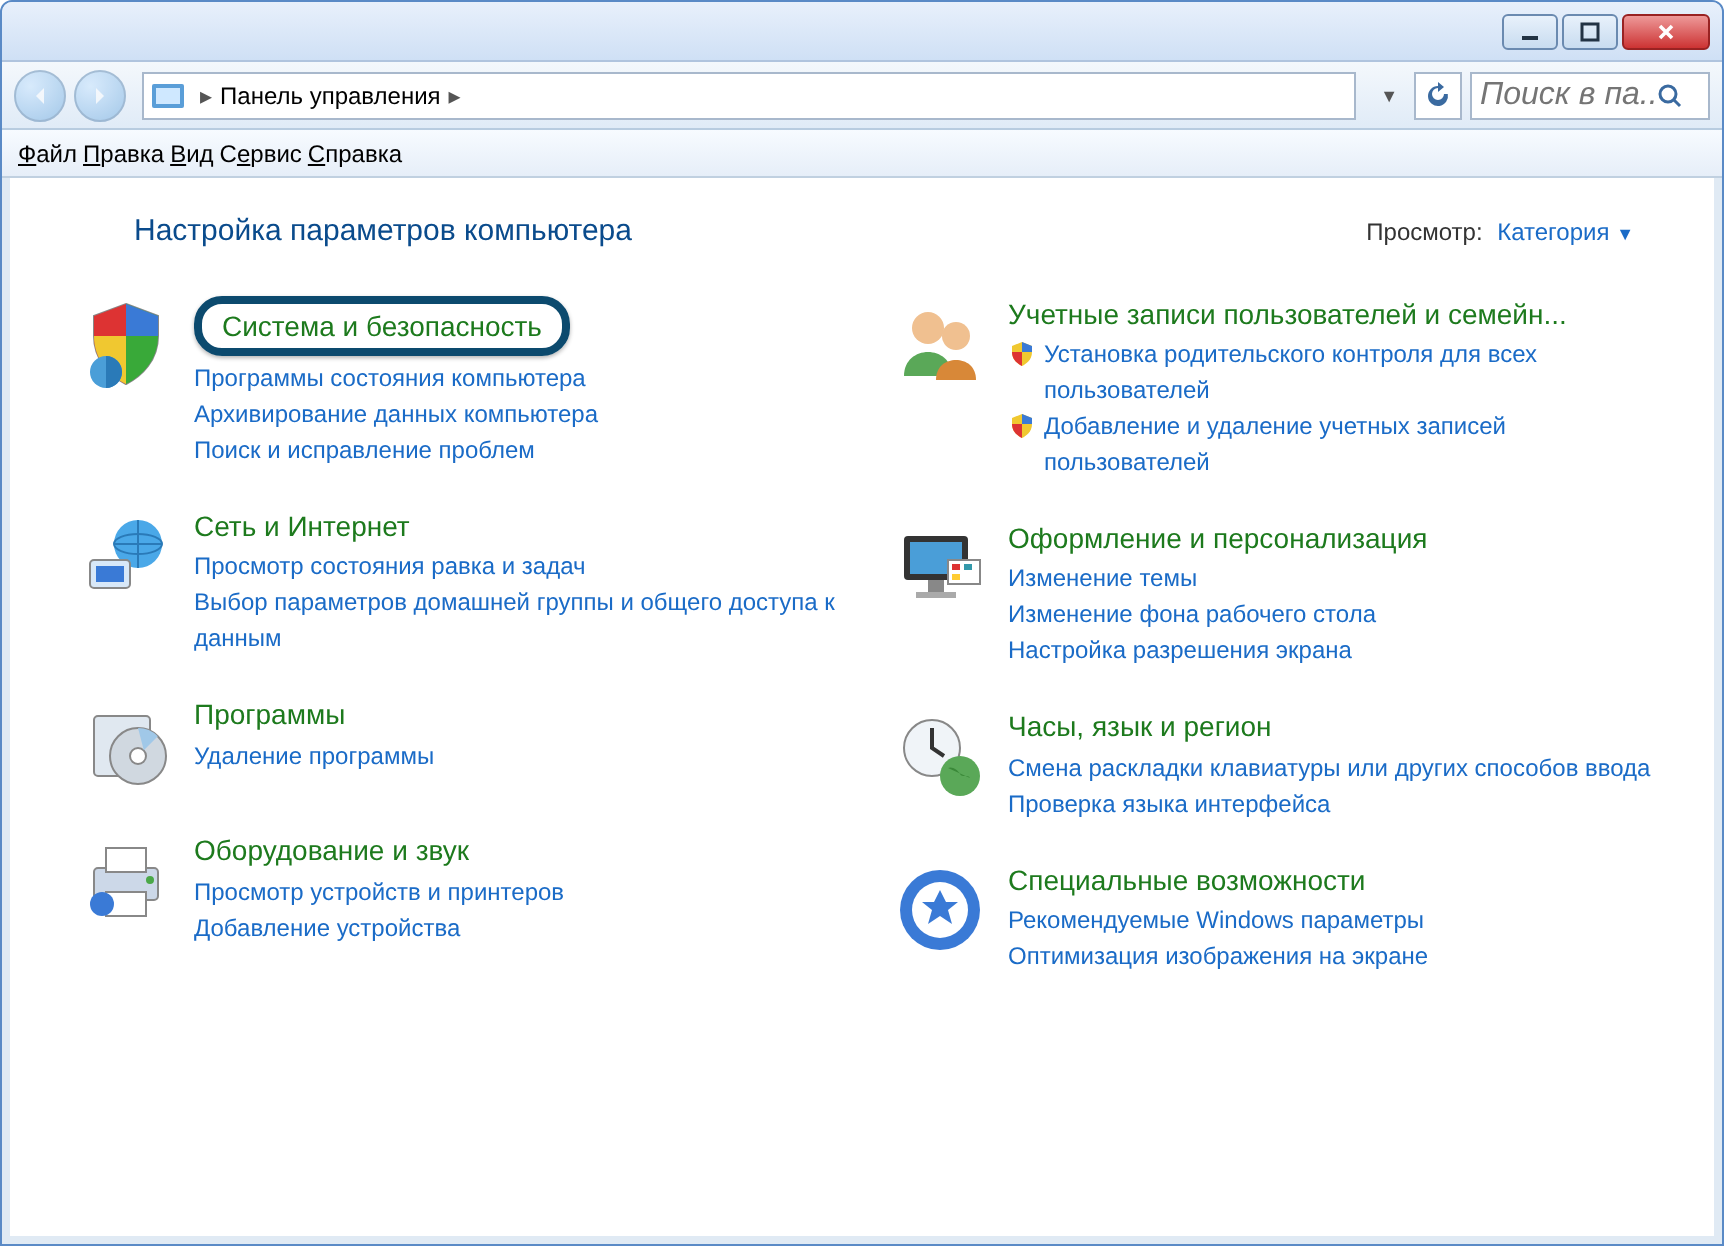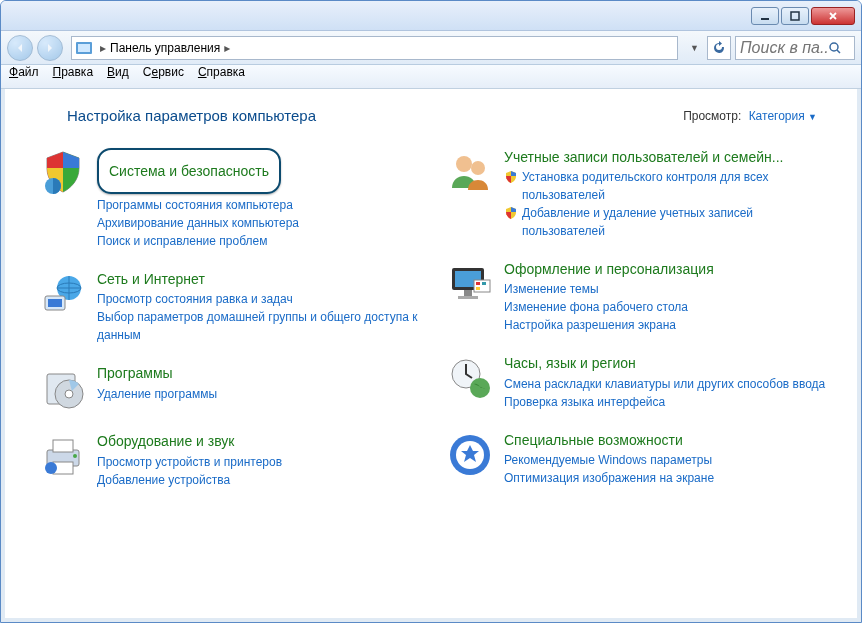--- a/index.html
+++ b/index.html
@@ -12,39 +12,39 @@
 .navbar { height: 34px; background: linear-gradient(#f4f8fc,#e0ebf7); border-bottom: 1px solid #b8cce0; display: flex; align-items: center; padding: 0 6px; gap: 4px; }
 .nav-arrow { width: 26px; height: 26px; border-radius: 50%; background: radial-gradient(circle at 30% 30%, #bfe0ff, #5a9ed8); border: 1px solid #4a7aa8; display: flex; align-items: center; justify-content: center; cursor: pointer; }
 .nav-arrow.disabled { opacity: 0.45; cursor: default; }
 .nav-arrow svg { width: 12px; height: 12px; fill: #fff; }
 .breadcrumb { flex: 1; height: 24px; background: #fff; border: 1px solid #a8b8cc; display: flex; align-items: center; padding: 0 4px; font-size: 12px; margin: 0 4px; }
 .breadcrumb .bc-icon { width: 16px; height: 16px; margin-right: 4px; }
 .breadcrumb .sep { margin: 0 4px; color: #555; }
 .btn-refresh { width: 24px; height: 24px; border: 1px solid #a8b8cc; background: #fff; display: flex; align-items: center; justify-content: center; cursor: pointer; }
 .searchbox { width: 120px; height: 24px; border: 1px solid #a8b8cc; background: #fff; display: flex; align-items: center; padding: 0 4px; font-style: italic; color: #888; }
 .searchbox input { border: none; outline: none; width: 88px; font-size: 16px; font-style: italic; color: #666; }
-.menubar { height: 24px; background: linear-gradient(#f7fbff,#e6eef8); border-bottom: 1px solid #c0d0e0; display: flex; padding: 0 8px; gap: 14px; }
+.menubar { height: 24px; background: linear-gradient(#f7fbff,#e6eef8); border-bottom: 1px solid #c0d0e0; display: flex; align-items: center; padding: 0 8px; gap: 3px; }
 .menubar span { cursor: pointer; font-size: 12px; }
 .menubar span u { text-decoration: underline; }
 .content { padding: 18px 24px 18px 38px; height: calc(623px - 30px - 34px - 24px - 2px); overflow: auto; }
 .heading-row { display: flex; justify-content: space-between; align-items: center; margin-bottom: 24px; padding-right: 20px; }
 .page-title { font-size: 15px; color: #0a4b8c; font-weight: normal; margin-left: 28px; }
 .view-by { font-size: 12px; color: #333; }
 .view-by .view-link { color: #1a6bc7; cursor: pointer; margin-left: 4px; }
 .view-by .drop { color: #1a6bc7; font-size: 9px; }
 .columns { display: flex; gap: 16px; }
 .col { flex: 1; display: flex; flex-direction: column; gap: 20px; }
 .category { display: flex; gap: 10px; }
 .cat-icon { width: 48px; height: 48px; flex-shrink: 0; }
 .cat-body { flex: 1; }
 .cat-title { font-size: 14px; color: #1d7a1d; cursor: pointer; line-height: 1.3; }
 .sub-links { margin-top: 2px; }
 .sub-link { display: flex; align-items: flex-start; gap: 4px; font-size: 12px; color: #1a6bc7; cursor: pointer; line-height: 1.5; }
 .shield-sm { width: 14px; height: 14px; flex-shrink: 0; margin-top: 2px; }
-.highlight { position: relative; display: inline-block; border: 2px solid #0c4a6e; border-radius: 14px; padding: 12px 10px; box-shadow: inset 0 0 2px rgba(255,255,255,0.8), 0 1px 2px rgba(0,0,0,0.3); background: rgba(255,255,255,0.4); }
+.highlight { position: relative; display: inline-block; border: 4px solid #0c4a6e; border-radius: 14px; padding: 2px 10px; box-shadow: inset 0 0 2px rgba(255,255,255,0.8), 0 1px 2px rgba(0,0,0,0.3); background: rgba(255,255,255,0.4); }
 </style>
 </head>
 <body>
 
 <div class="window">
 
   <div class="titlebar">
     <div class="win-btn">
         <svg viewBox="0 0 10 10">
           <rect x="1" y="7" width="8" height="2" fill="#234"></rect>

